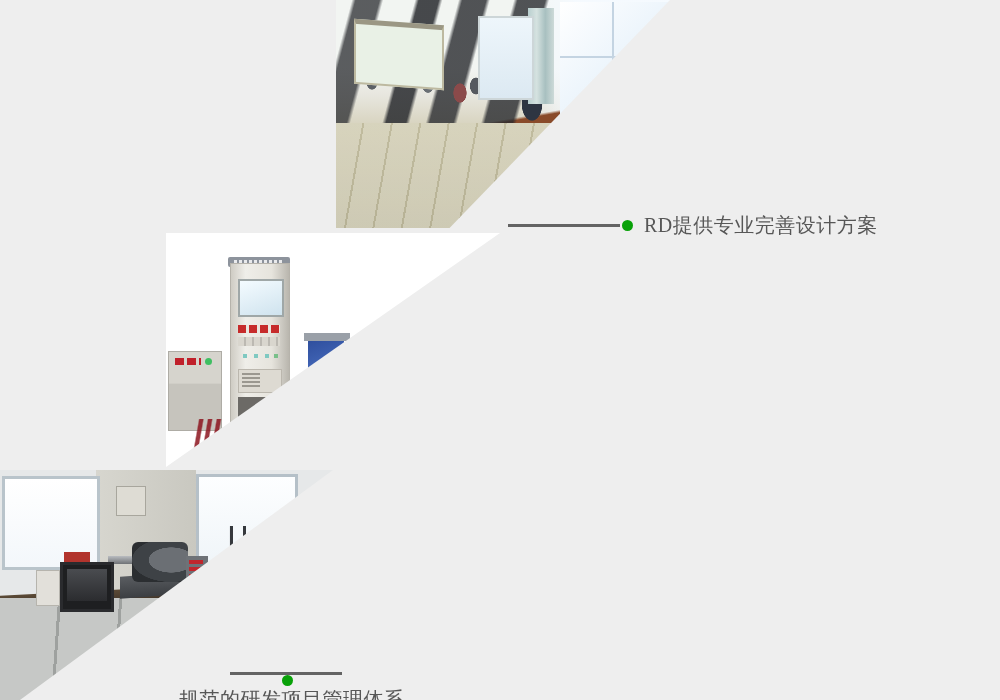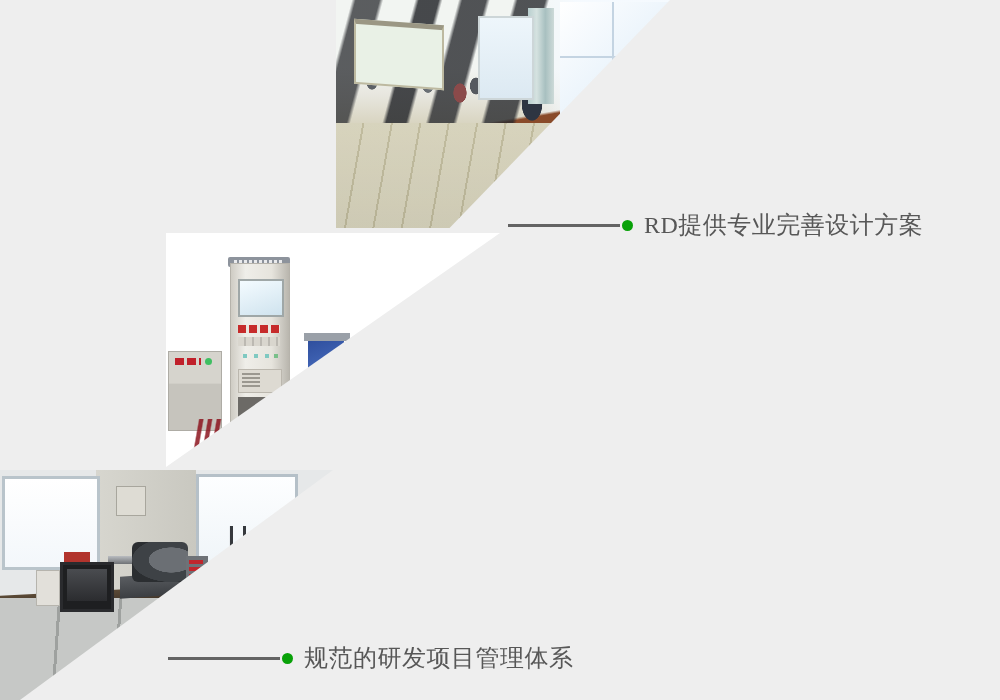--- a/index.html
+++ b/index.html
@@ -55,21 +55,21 @@
   .cap-dot {
     width: 11px;
     height: 11px;
     border-radius: 50%;
     background: #08a108;
     flex: 0 0 auto;
     margin-left: 2px;
   }
   .cap-text {
     margin-left: 11px;
-    font-size: 24px;
+    font-size: 20px;
     color: #575757;
     letter-spacing: 0.5px;
     font-family: "Liberation Serif", "DejaVu Serif", serif;
   }
 
   
   #panel-1 {
     left: 336px; top: 0px; width: 334px; height: 228px;
   }
   #panel-1 .photo {
@@ -382,21 +382,21 @@
     left: 64px; top: 82px; width: 26px; height: 12px;
     background: #b2342d;
   }
   #panel-3 .wedge {
     clip-path: polygon(100% 0, 100% 100%, 6% 100%);
   }
 
   
   #caption-1 { left: 508px; top: 212px; }
   #caption-2 { left: 338px; top: 441px; }
-  #caption-3 { left: 168px; top: 645px; }
+  #caption-3 { left: 168px; top: 672px; flex-direction: column; }
 </style>
 </head>
 <body>
 
 <div class="stage">
 
   <div class="panel" id="panel-1">
     <div class="photo">
       <div id="p1-window2"></div>
       <div id="p1-curtain"></div>

